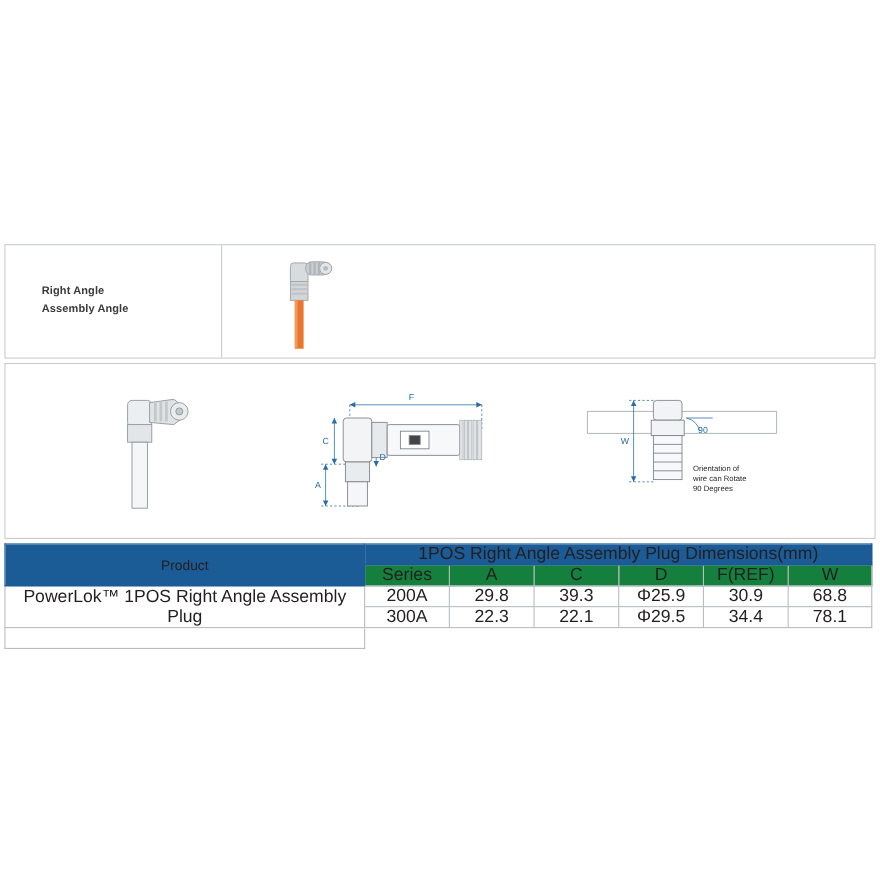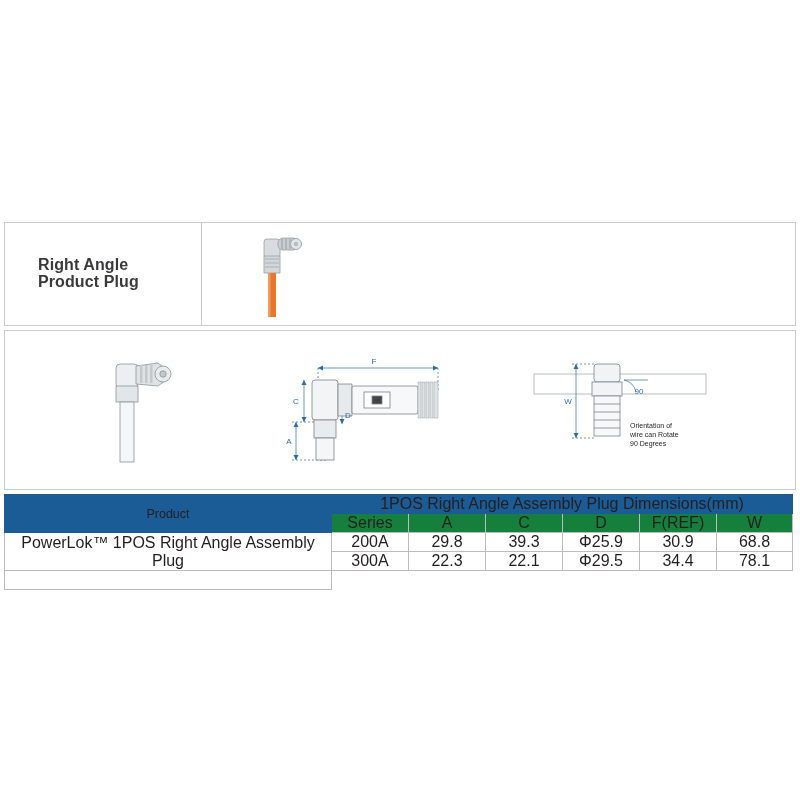--- a/index.html
+++ b/index.html
@@ -40,21 +40,21 @@
     top: 0;
     width: 1px;
     height: 100%;
     background: #c9ccce;
   }
   .header-title {
     position: absolute;
     left: 38px;
     top: 256px;
     width: 150px;
-    font-size: 16px;
+    font-size: 10px;
     font-weight: bold;
     line-height: 17px;
     color: #3a3a3c;
     letter-spacing: .1px;
   }
 
   
   .draw-panel {
     position: absolute;
     left: 4px;
@@ -129,21 +129,21 @@
 <body>
 
 <div class="page">
 
   <div class="header-panel">
     <div class="header-divider"></div>
   </div>
 
   <div class="header-title">
     <span>Right Angle</span><br>
-    <span>Product Plug</span>
+    <span>Assembly Angle</span>
   </div>
 
   <div style="position:absolute;left:248px;top:228px;width:110px;height:92px;">
     <svg width="110" height="92" viewBox="0 0 110 92">
 
       <g>
         <rect x="16" y="11" width="16" height="19" rx="3" fill="#d9dcde" stroke="#9aa0a4" stroke-width="0.8"></rect>
         <rect x="30" y="10" width="20" height="12" rx="5" fill="#c9ced2" stroke="#9aa0a4" stroke-width="0.8"></rect>
         <circle cx="48" cy="16" r="5.5" fill="#e3e6e8" stroke="#8e9498" stroke-width="0.8"></circle>
         <circle cx="48" cy="16" r="2.2" fill="#b7bbbe"></circle>

